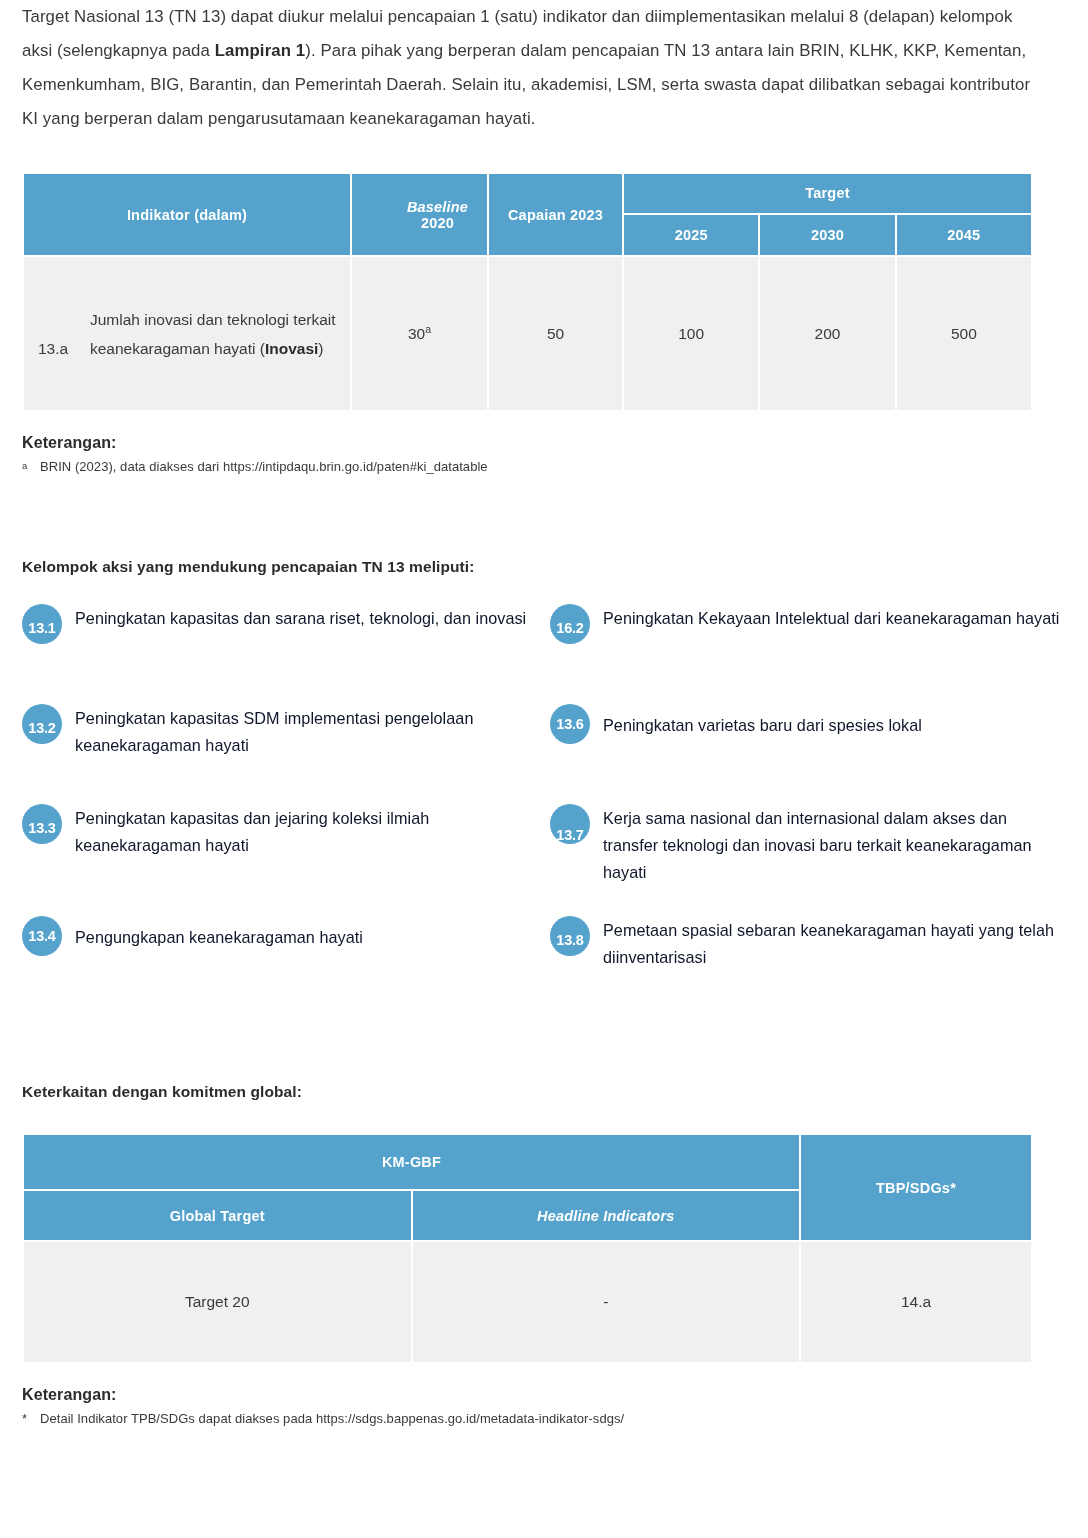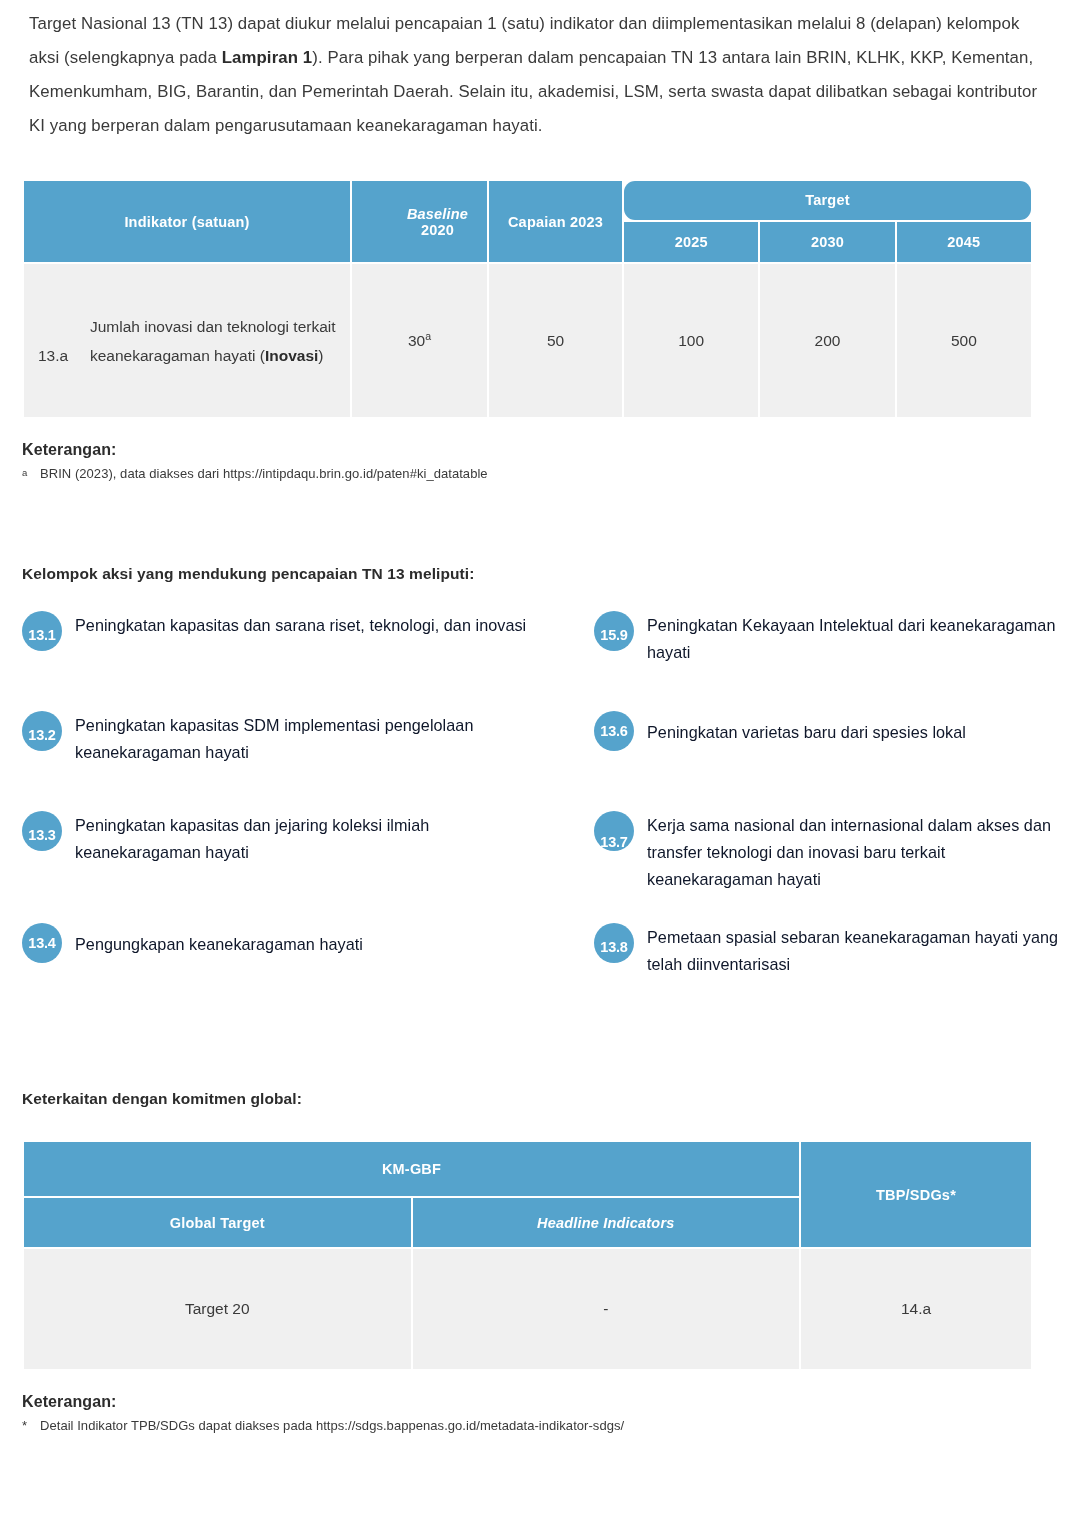--- a/index.html
+++ b/index.html
@@ -11,21 +11,21 @@
     font-family: "Liberation Sans", sans-serif;
     color: #333333;
     position: relative;
     overflow: hidden;
   }
 
   .page { padding: 0 22px; }
 
   
   .intro {
-    margin: 7px;
+    margin: 0;
     padding-top: 0;
     font-size: 16.8px;
     line-height: 34px;
     color: #3a3a3a;
     letter-spacing: 0.1px;
     width: 1012px;
   }
   .intro b { font-weight: bold; color: #2c2c2c; }
 
   
@@ -53,21 +53,21 @@
     text-align: center;
     vertical-align: middle;
     padding: 16px 6px;
   }
 
   
   #tbl-indikator { margin-top: 36px; }
   #tbl-indikator th.c-ind   { width: 326px; height: 81px; }
   #tbl-indikator th.c-base  { width: 135px; padding-left: 40px; }
   #tbl-indikator th.c-cap   { width: 133px; margin-top: 24px; }
-  #tbl-indikator th.c-tgt   { height: 38px; border-radius: 11px; }
+  #tbl-indikator th.c-tgt   { height: 38px; }
   #tbl-indikator th.c-yr    { width: 137px; height: 39px; }
   #tbl-indikator td.cell-ind {
     text-align: left;
     vertical-align: middle;
     padding: 0;
     height: 153px;
   }
   .ind-flex { display: flex; padding: 0 12px 0 14px; align-items: flex-end; }
   .ind-code {
     flex: 0 0 52px;
@@ -111,21 +111,20 @@
   #heading-kelompok { margin-top: 84px; }
   #heading-global   { margin-top: 67px; }
 
   
   .aksi-grid {
     margin-top: 28px;
     display: grid;
     grid-template-columns: 528px 1fr;
     column-gap: 0px;
     row-gap: 0px;
-    gap: 44px;
   }
   .aksi-cell { padding-bottom: 0; }
   .aksi-item {
     display: flex;
     align-items: flex-start;
     min-height: 100px;
   }
   .aksi-item.h3 { min-height: 112px; }
   .badge {
     flex: 0 0 40px;
@@ -165,21 +164,21 @@
 </head>
 <body>
 
 <div class="page">
 
   <p class="intro"><span>Target Nasional 13 (TN 13) dapat diukur melalui pencapaian 1 (satu) indikator dan diimplementasikan melalui 8 (delapan) kelompok aksi (selengkapnya pada </span><b>Lampiran 1</b><span>). Para pihak yang berperan dalam pencapaian TN 13 antara lain BRIN, KLHK, KKP, Kementan, Kemenkumham, BIG, Barantin, dan Pemerintah Daerah. Selain itu, akademisi, LSM, serta swasta dapat dilibatkan sebagai kontributor KI yang berperan dalam pengarusutamaan keanekaragaman hayati.</span></p>
 
   <table class="tbl" id="tbl-indikator">
     <thead>
       <tr>
-        <th class="c-ind" rowspan="2">Indikator (satuan)</th>
+        <th class="c-ind" rowspan="2">Indikator (dalam)</th>
         <th class="c-base" rowspan="2"><span class="ital">Baseline</span>
           <span>2020</span></th>
         <th class="c-cap" rowspan="2">Capaian 2023</th>
         <th class="c-tgt" colspan="3">Target</th>
       </tr>
       <tr>
         <th class="c-yr">2025</th>
         <th class="c-yr">2030</th>
         <th class="c-yr">2045</th>
       </tr>
@@ -227,21 +226,21 @@
         <div class="aksi-text">Peningkatan kapasitas dan jejaring koleksi ilmiah keanekaragaman hayati</div>
       </div>
       <div class="aksi-item">
         <div class="badge">13.4</div>
         <div class="aksi-text pad1">Pengungkapan keanekaragaman hayati</div>
       </div>
     </div>
 
     <div class="aksi-cell">
       <div class="aksi-item">
-        <div class="badge pad1">15.9</div>
+        <div class="badge pad1">16.2</div>
         <div class="aksi-text">Peningkatan Kekayaan Intelektual dari keanekaragaman hayati</div>
       </div>
       <div class="aksi-item">
         <div class="badge">13.6</div>
         <div class="aksi-text pad1">Peningkatan varietas baru dari spesies lokal</div>
       </div>
       <div class="aksi-item h3">
         <div class="badge pad2">13.7</div>
         <div class="aksi-text">Kerja sama nasional dan internasional dalam akses dan transfer teknologi dan inovasi baru terkait keanekaragaman hayati</div>
       </div>

